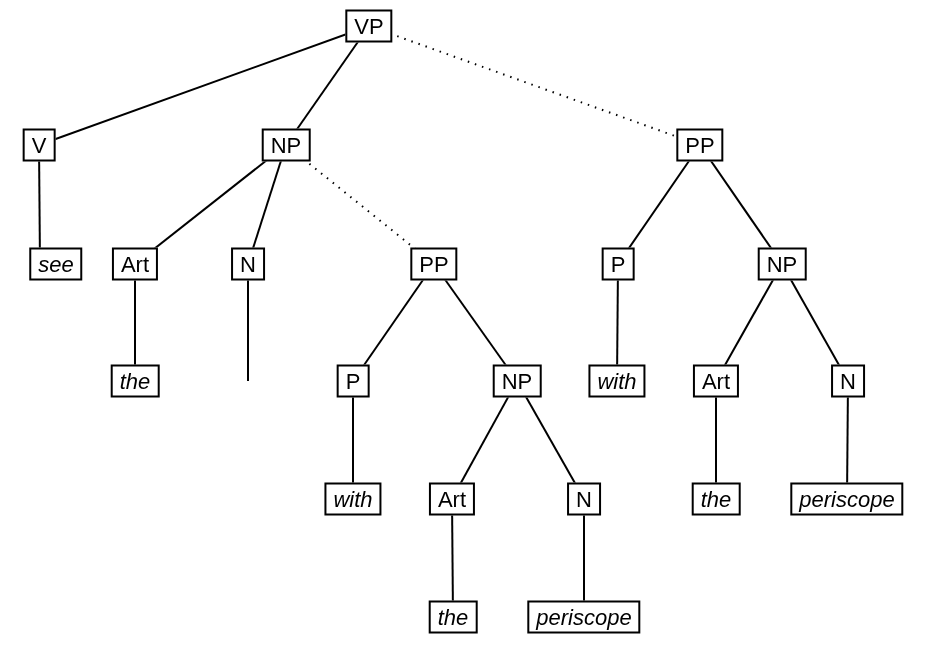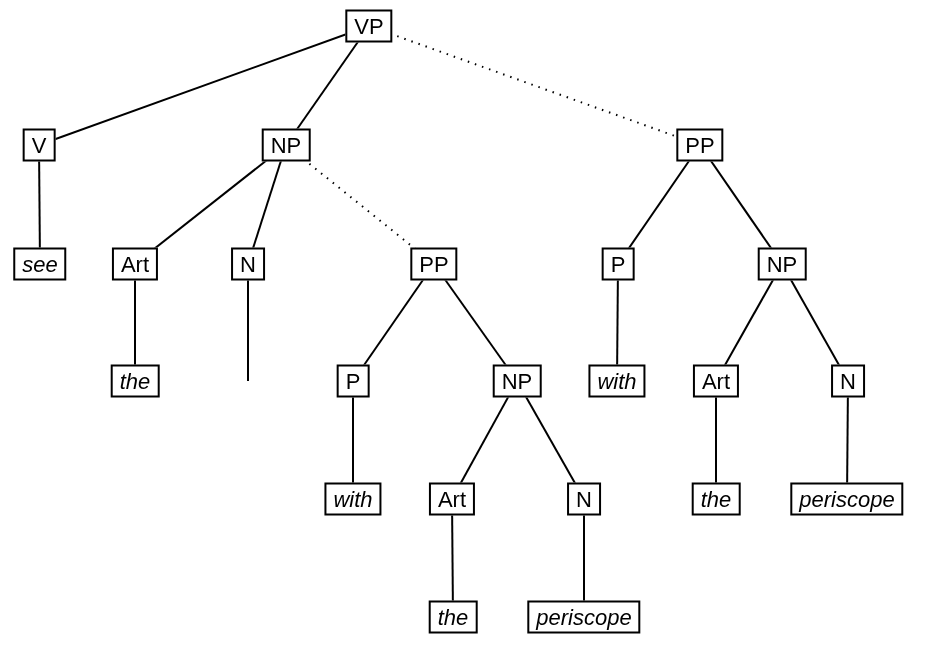--- a/index.html
+++ b/index.html
@@ -73,21 +73,21 @@
       <line x1="618" y1="264" x2="617" y2="381" class="edge solid"></line>
       <line x1="782" y1="264" x2="716" y2="381" class="edge solid"></line>
       <line x1="782" y1="264" x2="848" y2="381" class="edge solid"></line>
       <line x1="716" y1="381" x2="716" y2="499" class="edge solid"></line>
       <line x1="848" y1="381" x2="847" y2="499" class="edge solid"></line>
     </svg>
 <div class="node" style="left: 369px; top: 26px;">VP</div>
     <div class="node" style="left: 39px; top: 145px;">V</div>
     <div class="node" style="left: 286px; top: 145px;">NP</div>
     <div class="node" style="left: 700px; top: 145px;">PP</div>
-    <div class="node italic" style="left: 40px; top: 264px;">see</div>
+    <div class="node italic" style="left: 56px; top: 264px;">see</div>
     <div class="node" style="left: 135px; top: 264px;">Art</div>
     <div class="node" style="left: 248px; top: 264px;">N</div>
     <div class="node" style="left: 434px; top: 264px;">PP</div>
     <div class="node" style="left: 618px; top: 264px;">P</div>
     <div class="node" style="left: 782px; top: 264px;">NP</div>
     <div class="node italic" style="left: 135px; top: 381px;">the</div>
     <div class="node" style="left: 353px; top: 381px;">P</div>
     <div class="node" style="left: 517px; top: 381px;">NP</div>
     <div class="node italic" style="left: 617px; top: 381px;">with</div>
     <div class="node" style="left: 716px; top: 381px;">Art</div>

